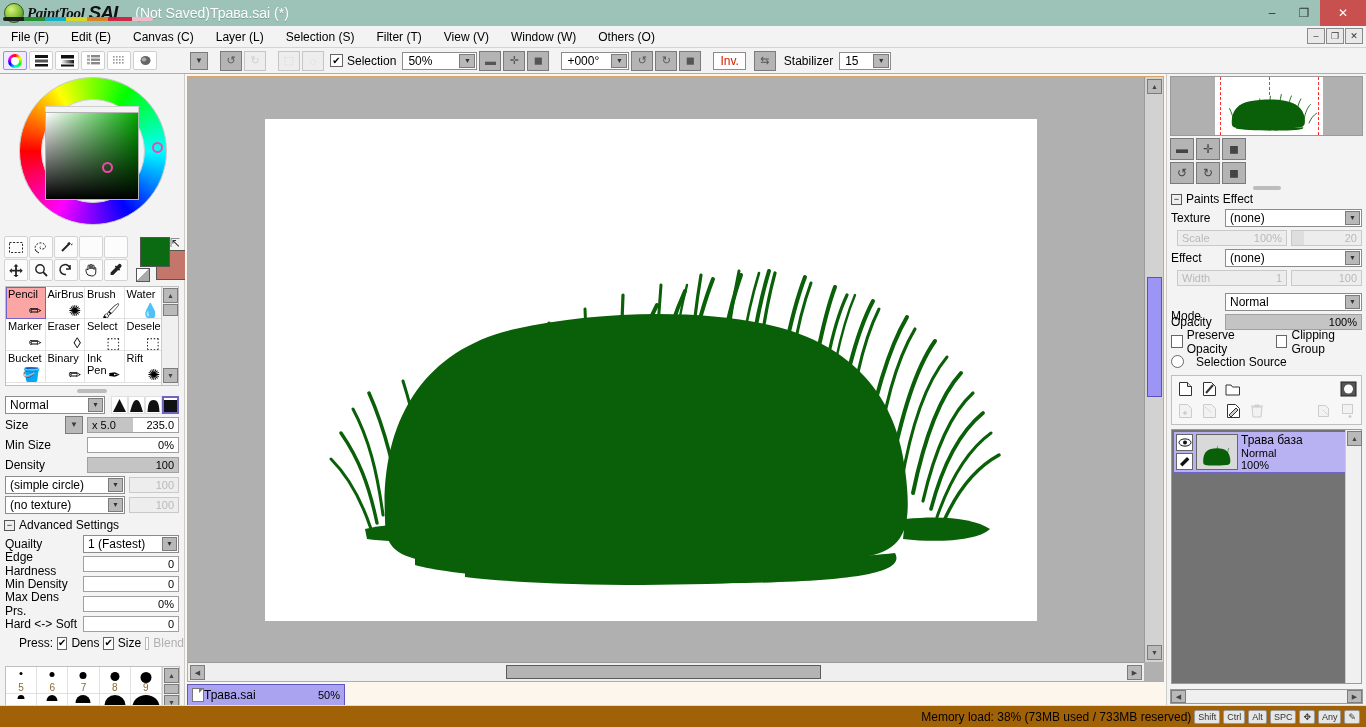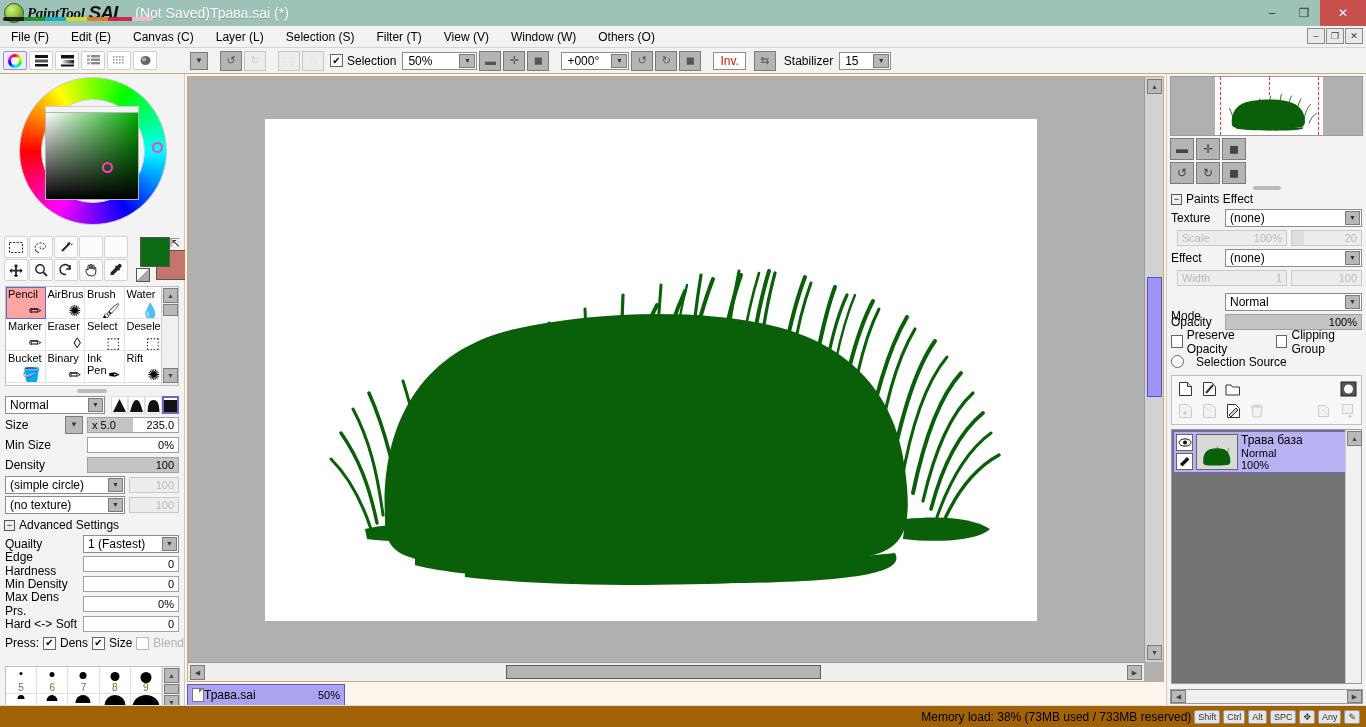--- a/index.html
+++ b/index.html
@@ -165,21 +165,21 @@
   .slider .ltxt { position:absolute; left:4px; top:1px; z-index:2; }
   .slider .rtxt { position:absolute; right:4px; top:1px; z-index:2; }
   .slider.dis { background:#ededed; color:#b9b9b9; border-color:#c9c9c9; }
   .slider.dis .fill { background:#dedede; }
   .shapebar { display:flex; gap:0; border:0; }
   .shp { width:17px;height:18px;border:1px solid #e0e0e0;background:#fff;position:relative;overflow:hidden; }
   .shp.sel { outline:2px solid #6f63c8; outline-offset:-2px; z-index:2;}
   #advHdr { display:flex; align-items:center; gap:4px; padding:3px 5px 2px 4px; }
   .minusbox { width:11px;height:11px;border:1px solid #555;background:#eee;
               display:flex;align-items:center;justify-content:center;font-size:9px;line-height:1; }
-  #pressRow { display:flex; align-items:center; gap:4px; padding-left:5px; font-size:12px; height:18px;}
+  #pressRow { display:flex; align-items:center; gap:4px; padding-left:19px; font-size:12px; height:18px;}
   
   #presetWrap {
     position:absolute; left:5px; bottom:4px; width:175px; height:56px;
     border:1px solid #bfbfbf; background:#fff;
   }
   #presets { display:grid; grid-template-columns:repeat(5,1fr); width:156px; }
   .preset { height:27px; border-right:1px solid #e0e0e0; border-bottom:1px solid #e0e0e0;
             position:relative; }
   .preset .dot { position:absolute; left:50%; top:5px; transform:translateX(-50%);
                  background:#000; border-radius:50%; }

